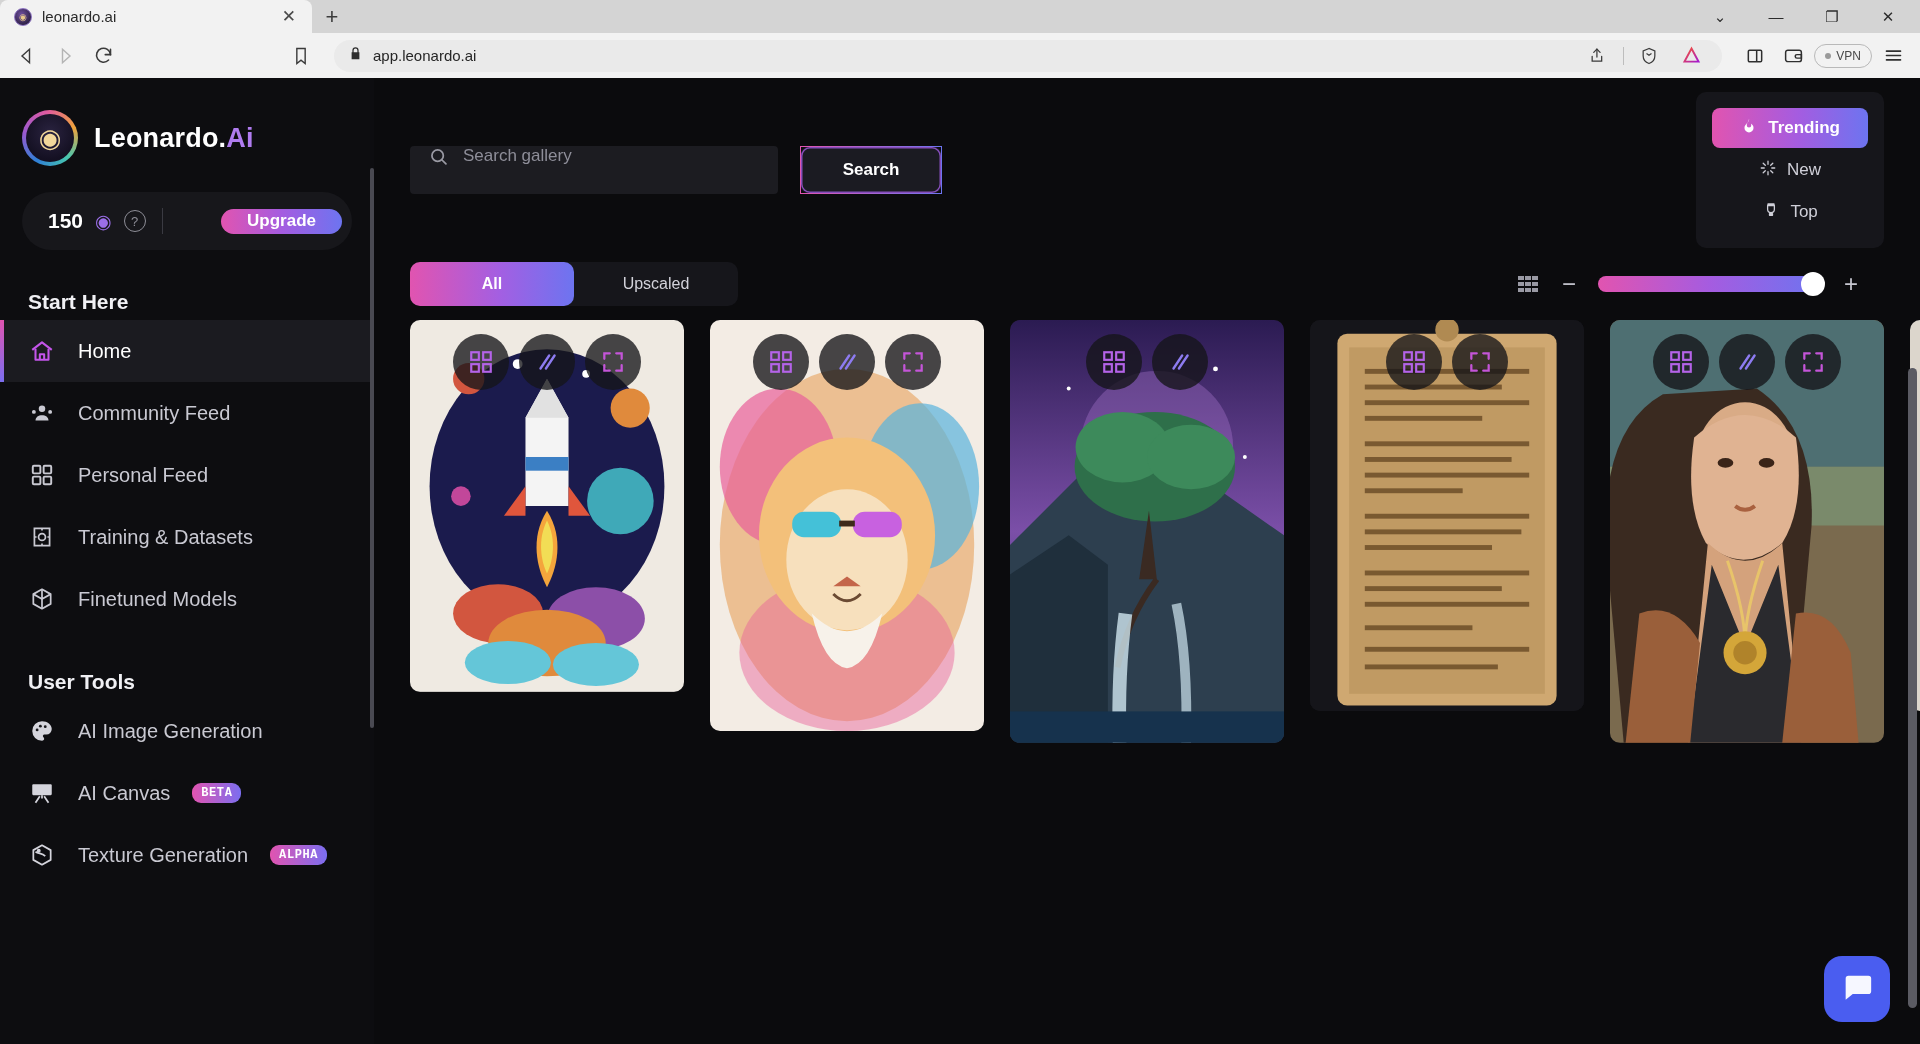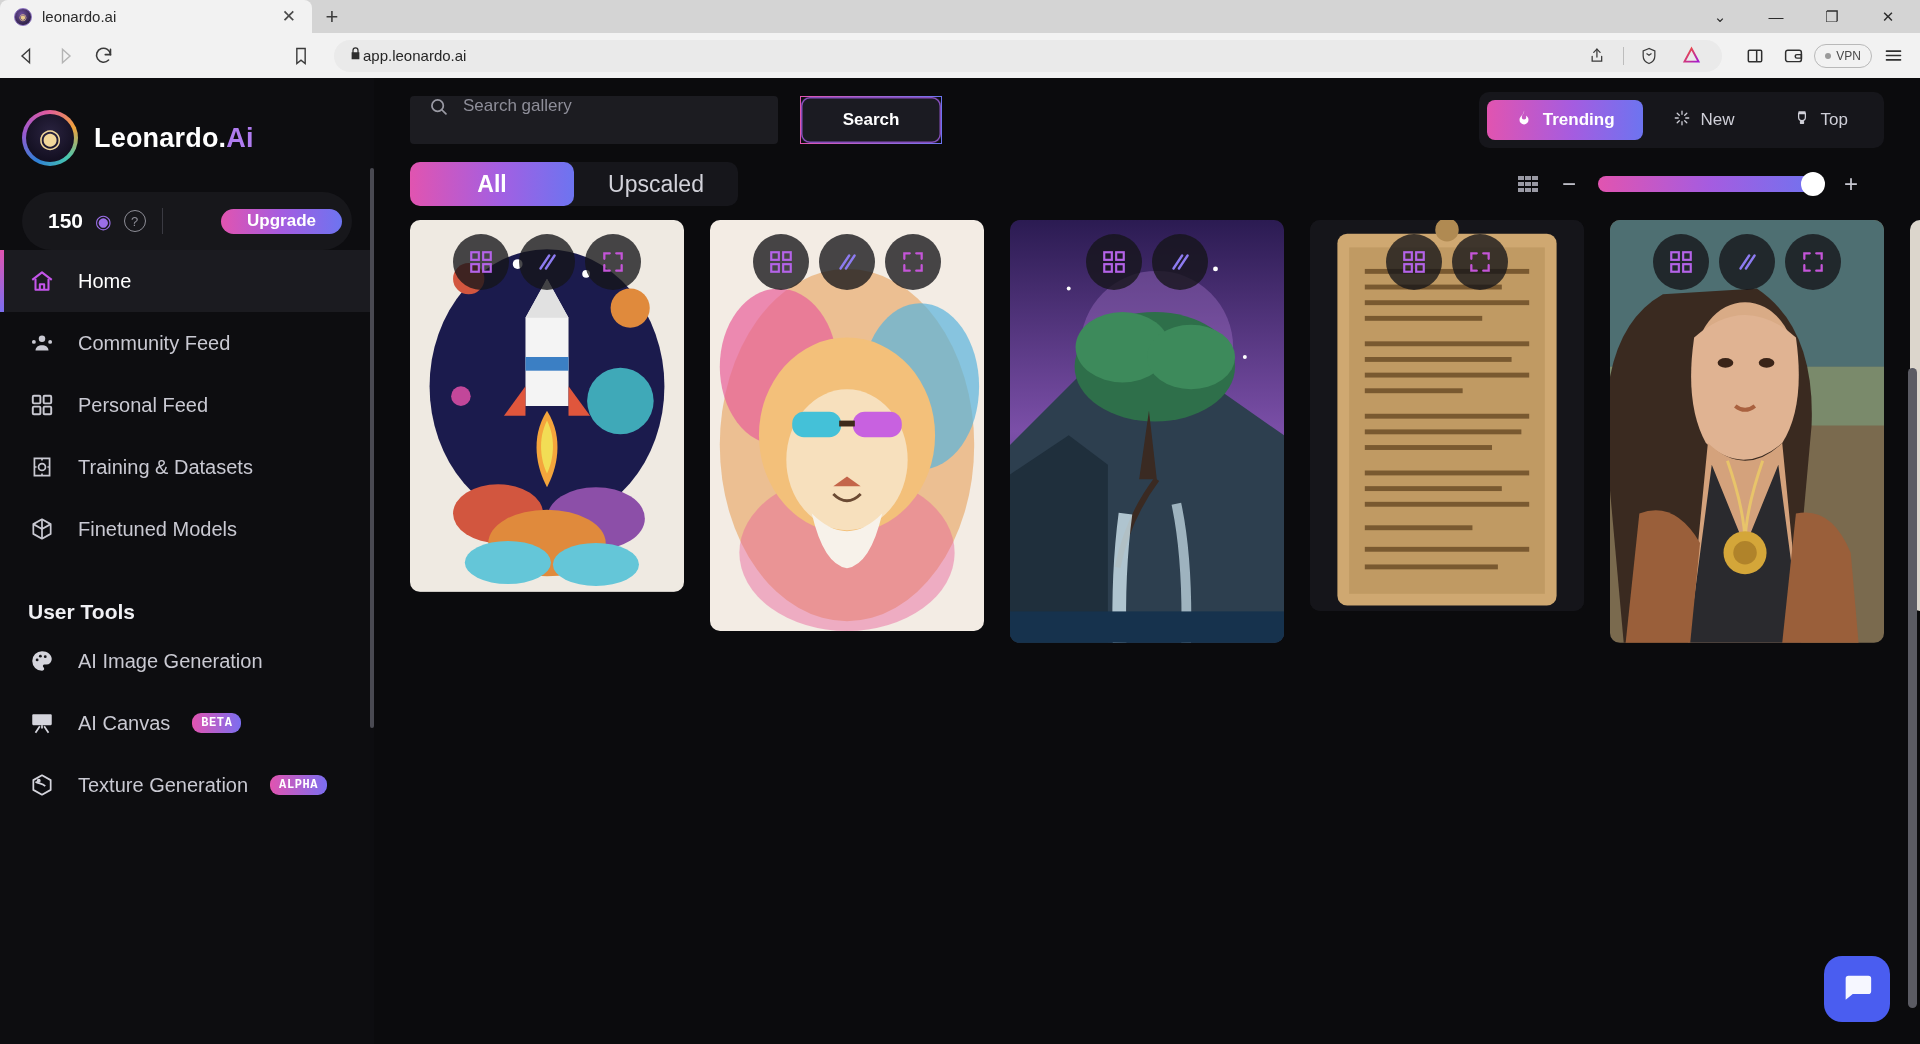--- a/index.html
+++ b/index.html
@@ -42,21 +42,21 @@
 
   .navbar { height: 45px; background: #f2f2f2; display: flex; align-items: center; padding: 0 10px; gap: 4px; }
   .nav-icon {
     width: 34px; height: 34px; display: flex; align-items: center; justify-content: center;
     color: #3b3b3b; cursor: pointer; border-radius: 4px; flex: none;
   }
   .nav-icon.disabled { color: #b4b4b4; }
   .urlbar {
     flex: 1; height: 32px; background: #eaeaea; border-radius: 16px;
     display: flex; align-items: center; padding: 0 14px; margin: 0 12px;
-    position: relative;
+    gap: 10px; position: relative;
   }
   .url-text { font-size: 15px; color: #262626; flex: 1; }
   .url-actions { display: flex; align-items: center; gap: 8px; }
   .vsep { width: 1px; height: 18px; background: #bdbdbd; }
   .vpn-pill {
     height: 24px; border: 1px solid #b9b9b9; border-radius: 12px;
     display: flex; align-items: center; gap: 5px; padding: 0 10px;
     font-size: 12px; color: #4a4a4a; cursor: pointer;
   }
   .vpn-dot { width: 6px; height: 6px; border-radius: 50%; background: #9a9a9a; }
@@ -139,37 +139,37 @@
   .search-box input::placeholder { color: #8e8e99; }
   .search-btn {
     width: 142px; height: 48px; border-radius: 10px; background: #1b1b22;
     border: 1.5px solid; border-image: linear-gradient(90deg,#e154b0,#6d74f0) 1;
     border-radius: 10px; color: #fff; font-size: 17px; font-weight: 700; cursor: pointer;
     font-family: "Liberation Sans", sans-serif;
     box-shadow: 0 0 0 1.5px rgba(160,90,225,.8) inset;
   }
   .sort-group {
     margin-left: auto; display: flex; align-items: center; background: #16161b;
-    border-radius: 10px; padding: 8px; gap: 2px;
+    border-radius: 10px; padding: 16px; gap: 2px; flex-direction: column;
   }
   .sort-btn {
     height: 40px; padding: 0 28px; border-radius: 8px; border: 0; background: transparent;
     color: #cfcfd8; font-size: 17px; display: flex; align-items: center; gap: 10px;
     cursor: pointer; font-family: "Liberation Sans", sans-serif; white-space: nowrap;
   }
   .sort-btn.active {
     background: linear-gradient(90deg,#e154b0 0%,#a55ce0 55%,#6d74f0 100%);
     color: #fff; font-weight: 700;
   }
 
   .toolbar-row2 { display: flex; align-items: center; margin-top: 14px; }
   .filter-group { display: flex; background: #16161b; border-radius: 10px; padding: 0; }
   .filter-btn {
     height: 44px; width: 164px; border-radius: 10px; border: 0; background: transparent;
-    color: #d2d2da; font-size: 23px; cursor: pointer; font-family: "Liberation Sans", sans-serif;
+    color: #d2d2da; font-size: 16px; cursor: pointer; font-family: "Liberation Sans", sans-serif;
   }
   .filter-btn.active {
     background: linear-gradient(90deg,#e154b0 0%,#a35fe2 55%,#6d74f0 100%);
     color: #fff; font-weight: 700;
   }
   .zoom-group { margin-left: auto; display: flex; align-items: center; gap: 22px; padding-right: 26px; }
   .grid-ico { color: #9a9aa4; cursor: pointer; display:flex; }
   .zoom-sign { font-size: 24px; color: #c7c7d0; cursor: pointer; user-select: none; line-height: 1; }
   .slider { width: 224px; height: 16px; border-radius: 8px;
     background: linear-gradient(90deg,#e154b0 0%,#a55ce0 50%,#6d74f0 100%); position: relative; cursor: pointer; }
@@ -320,20 +320,21 @@
     </div>
 
     <div class="credit-card">
       <span class="credit-num">150</span>
       <span class="coin-icon">◉</span>
       <span class="help-icon">?</span>
       <span class="credit-sep"></span>
       <button class="upgrade-btn">Upgrade</button>
     </div>
 
+    <div class="sect-title">Start Here</div>
 
     <div class="nav-item active">
       <span class="nav-ico">
         <svg viewBox="0 0 24 24" fill="none" stroke="#c455ea" stroke-width="1.9" stroke-linejoin="round">
             <path d="M3 11l9-7 9 7"></path>
             <path d="M6 10v10h12V10"></path>
             <path d="M10 20v-5h4v5"></path>
           </svg>
       </span>
       <span>Home</span>

